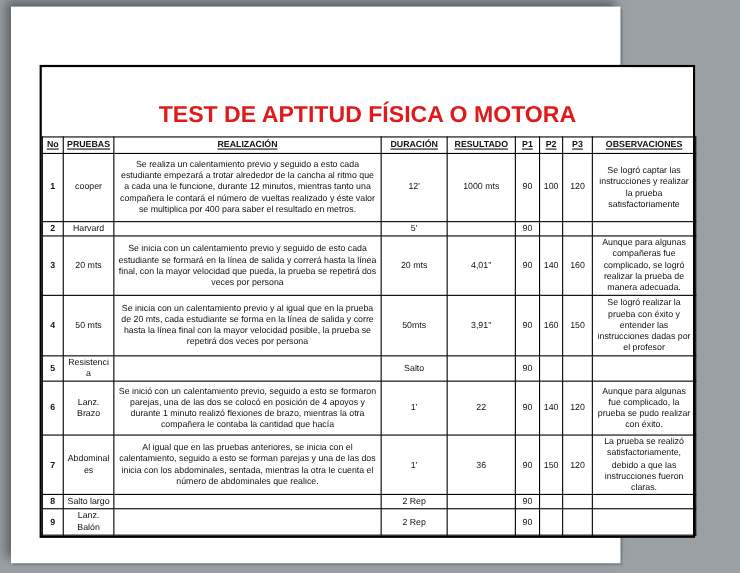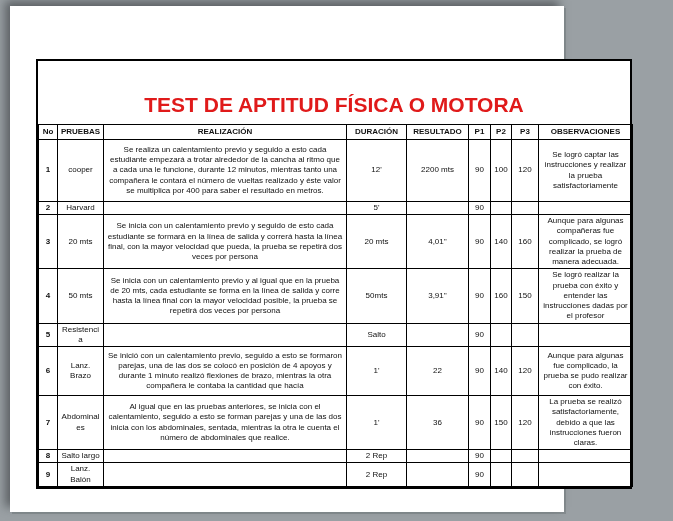--- a/index.html
+++ b/index.html
@@ -56,20 +56,21 @@
     vertical-align: middle;
     padding: 1px 3px;
     line-height: 1.28;
     box-sizing: border-box;
     overflow: hidden;
     word-wrap: break-word;
   }
   table.test-table th {
     font-weight: bold;
     padding: 1px 1px;
+    text-decoration: underline;
   }
   thead tr { height: 15px; }
   tbody tr:nth-child(1) { height: 62px; }
   tbody tr:nth-child(2) { height: 13px; }
   tbody tr:nth-child(3) { height: 46px; }
   tbody tr:nth-child(4) { height: 43px; }
   tbody tr:nth-child(5) { height: 13px; }
   tbody tr:nth-child(6) { height: 49px; }
   tbody tr:nth-child(7) { height: 42px; }
   tbody tr:nth-child(8) { height: 13px; }
@@ -119,21 +120,21 @@
             <th>P3</th>
             <th>OBSERVACIONES</th>
           </tr>
       </thead>
       <tbody>
           <tr>
     <td class="f-no">1</td>
     <td class="f-pru">cooper</td>
     <td class="f-rea">Se realiza un calentamiento previo y seguido a esto cada estudiante empezará a trotar alrededor de la cancha al ritmo que a cada una le funcione, durante 12 minutos, mientras tanto una compañera le contará el número de vueltas realizado y éste valor se multiplica por 400 para saber el resultado en metros.</td>
     <td class="f-dur">12'</td>
-    <td class="f-res">2200 mts</td>
+    <td class="f-res">1000 mts</td>
     <td class="f-p1">90</td>
     <td class="f-p2">100</td>
     <td class="f-p3">120</td>
     <td class="f-obs">Se logró captar las instrucciones y realizar la prueba satisfactoriamente</td>
   </tr>
           <tr>
     <td class="f-no">2</td>
     <td class="f-pru">Harvard</td>
     <td class="f-rea"></td>
     <td class="f-dur">5'</td>

